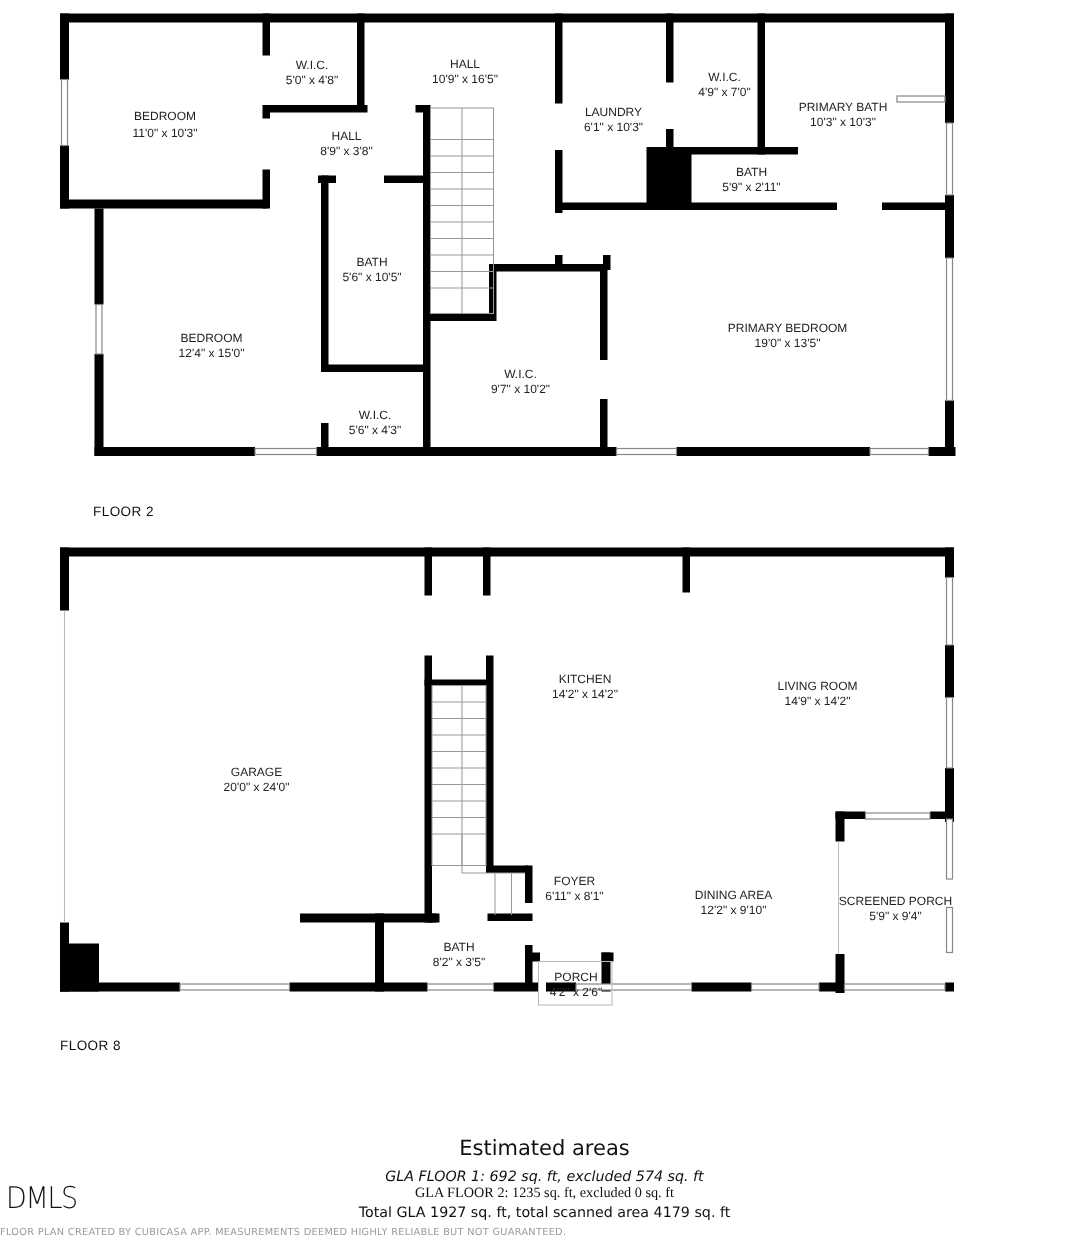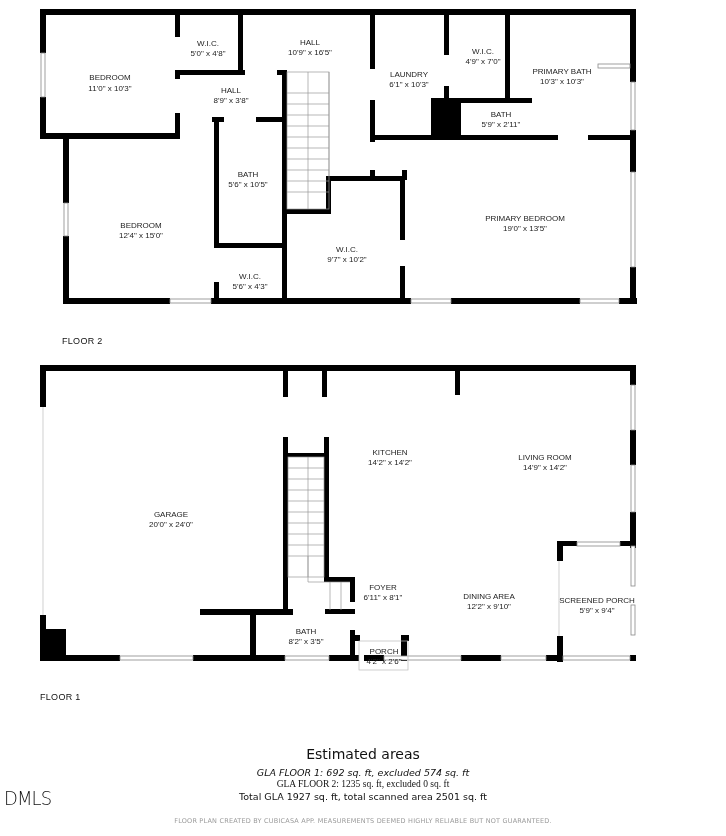--- a/index.html
+++ b/index.html
@@ -1,23 +1,23 @@
 <!DOCTYPE html>
 <html><head>
 <meta charset="utf-8">
 <style>
   html, body { margin:0; padding:0; background:#ffffff; }
   body { width:726px; height:836px; position:relative; overflow:hidden; font-family:"Liberation Sans", sans-serif; }
   svg.plan { position:absolute; left:0; top:0; }
   .room-label { font-family:"Liberation Sans", sans-serif; font-size:8px; fill:#222; text-anchor:middle; }
   .floor-label { position:absolute; font-family:"Liberation Sans", sans-serif; font-size:9px; color:#111; letter-spacing:0.3px; }
-  .summary { position:absolute; left:0; width:726px; text-align:center; font-family:"DejaVu Sans", sans-serif; color:#111; }
+  .summary { position:absolute; left:0; width:726px; text-align:center; font-family:"DejaVu Sans", sans-serif; color:#111;margin-top:12px; }
   .summary-title { top:746px; font-size:14px; }
   .summary-line { font-size:9.5px; }
-  .disclaimer { position:absolute; top:817px; left:0; width:726px; text-align:center; font-family:"DejaVu Sans", sans-serif; font-size:6.5px; color:#9a9a9a; letter-spacing:0.2px; }
+  .disclaimer { position:absolute; top:817px; left:0; width:726px; text-align:left; font-family:"DejaVu Sans", sans-serif; font-size:6.5px; color:#9a9a9a; letter-spacing:0.2px; }
   .logo { position:absolute; left:4px; top:786px; font-family:"DejaVu Sans", sans-serif; font-size:20px; font-weight:200; color:#111; letter-spacing:-1px; transform:scaleX(0.9); transform-origin:left; }
 </style>
 </head>
 <body>
 
 <svg class="plan" width="726" height="740" viewBox="0 0 726 740">
   <g fill="#000">
 
     <rect x="40" y="9" width="596" height="6"></rect>
 
@@ -253,22 +253,22 @@
 
     <text class="room-label" x="306" y="634">BATH</text>
     <text class="room-label" x="306" y="644">8'2" x 3'5"</text>
 
     <text class="room-label" x="384" y="654">PORCH</text>
     <text class="room-label" x="384" y="664">4'2" x 2'6"</text>
   </g>
 </svg>
 
 <div class="floor-label" style="left:62px; top:336px;">FLOOR 2</div>
-<div class="floor-label" style="left:40px; top:692px;">FLOOR 1</div>
+<div class="floor-label" style="left:40px; top:692px;">FLOOR 8</div>
 
 <div class="summary summary-title">Estimated areas</div>
 <div class="summary summary-line" style="top:767px;font-style:italic;">GLA FLOOR 1: 692 sq. ft, excluded 574 sq. ft</div>
 <div class="summary summary-line" style="top:779px;font-family:Liberation Serif, serif;">GLA FLOOR 2: 1235 sq. ft, excluded 0 sq. ft</div>
-<div class="summary summary-line" style="top:791px;">Total GLA 1927 sq. ft, total scanned area 2501 sq. ft</div>
+<div class="summary summary-line" style="top:791px;">Total GLA 1927 sq. ft, total scanned area 4179 sq. ft</div>
 
 <div class="logo">DMLS</div>
 
 <div class="disclaimer">FLOOR PLAN CREATED BY CUBICASA APP. MEASUREMENTS DEEMED HIGHLY RELIABLE BUT NOT GUARANTEED.</div>
 
 </body></html>

